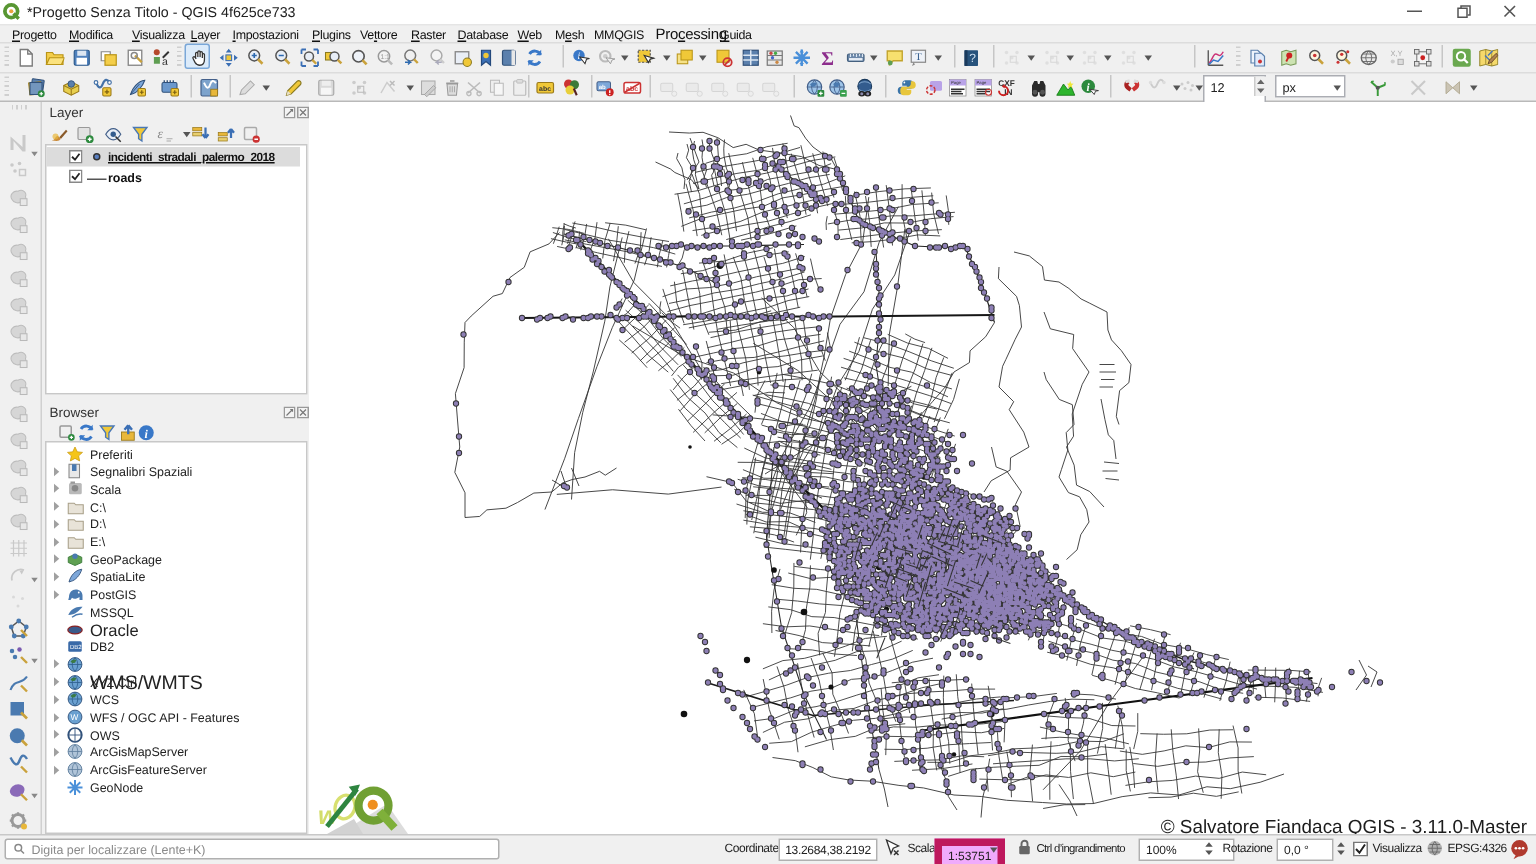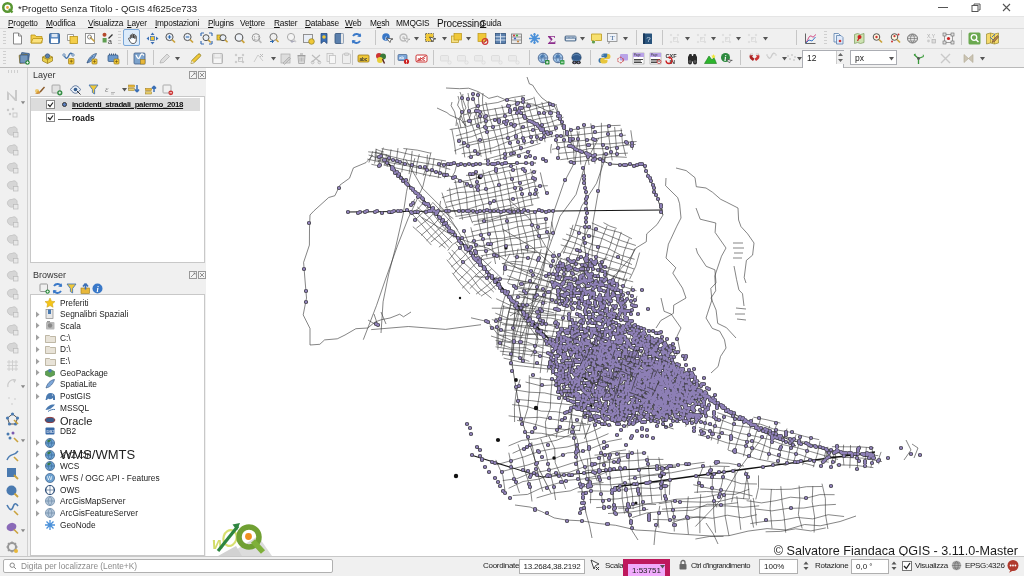--- a/index.html
+++ b/index.html
@@ -1543,21 +1543,21 @@
 <div class="abs" style="left:605px;top:561px;font-size:8px;letter-spacing:-0.3px;color:#222">Scala</div>
 <div class="abs" style="left:623px;top:558.5px;width:47px;height:31px;background:#f0abfc;border:5px solid #be185d;font-size:8px;color:#222;padding:2.5px 0 0 4px">1:53751</div>
 <svg style="position:absolute;left:659px;top:564px" width="7" height="5" viewBox="0 0 7 5">
       <path d="M1 1 L6 1 L3.5 4.5 Z" fill="#555"></path>
     </svg>
 <svg class="abs" style="left:678px;top:559px" width="10" height="12" viewBox="0 0 10 12">
       <rect x="1.5" y="5" width="7" height="5.5" rx="0.8" fill="#666"></rect>
       <path d="M3 5V3.5a2 2 0 0 1 4 0V5" fill="none" stroke="#666" stroke-width="1.3"></path>
     </svg>
 <div class="abs" style="left:691px;top:561px;font-size:7.6px;letter-spacing:-0.45px;color:#222">Ctrl d’ingrandimento</div>
-<div class="abs" style="left:759px;top:558.5px;width:39px;height:15px;background:#fff;border:1px solid #b0b0b0;font-size:8px;color:#222;padding:2.5px 0 0 4px">100%</div>
+<div class="abs" style="left:759px;top:558.5px;width:64px;height:15px;background:#fff;border:1px solid #b0b0b0;font-size:8px;color:#222;padding:2.5px 0 0 4px">100%</div>
 <svg class="abs" style="left:802px;top:560px" width="8" height="12" viewBox="0 0 7 12">
       <path d="M1 4.5l2.5-3 2.5 3zM1 7l2.5 3 2.5-3z" fill="#555"></path>
     </svg>
 <div class="abs" style="left:815px;top:561px;font-size:8px;letter-spacing:-0.3px;color:#222">Rotazione</div>
 <div class="abs" style="left:851px;top:558.5px;width:38px;height:15px;background:#fff;border:1px solid #b0b0b0;font-size:8px;color:#222;padding:2.5px 0 0 4px">0,0 °</div>
 <svg class="abs" style="left:890px;top:560px" width="8" height="12" viewBox="0 0 7 12">
       <path d="M1 4.5l2.5-3 2.5 3zM1 7l2.5 3 2.5-3z" fill="#555"></path>
     </svg>
 <svg class="abs" style="left:902px;top:561px" width="10" height="10" viewBox="0 0 10 10">
       <rect x="0.5" y="0.5" width="9" height="9" fill="#fff" stroke="#777"></rect>

